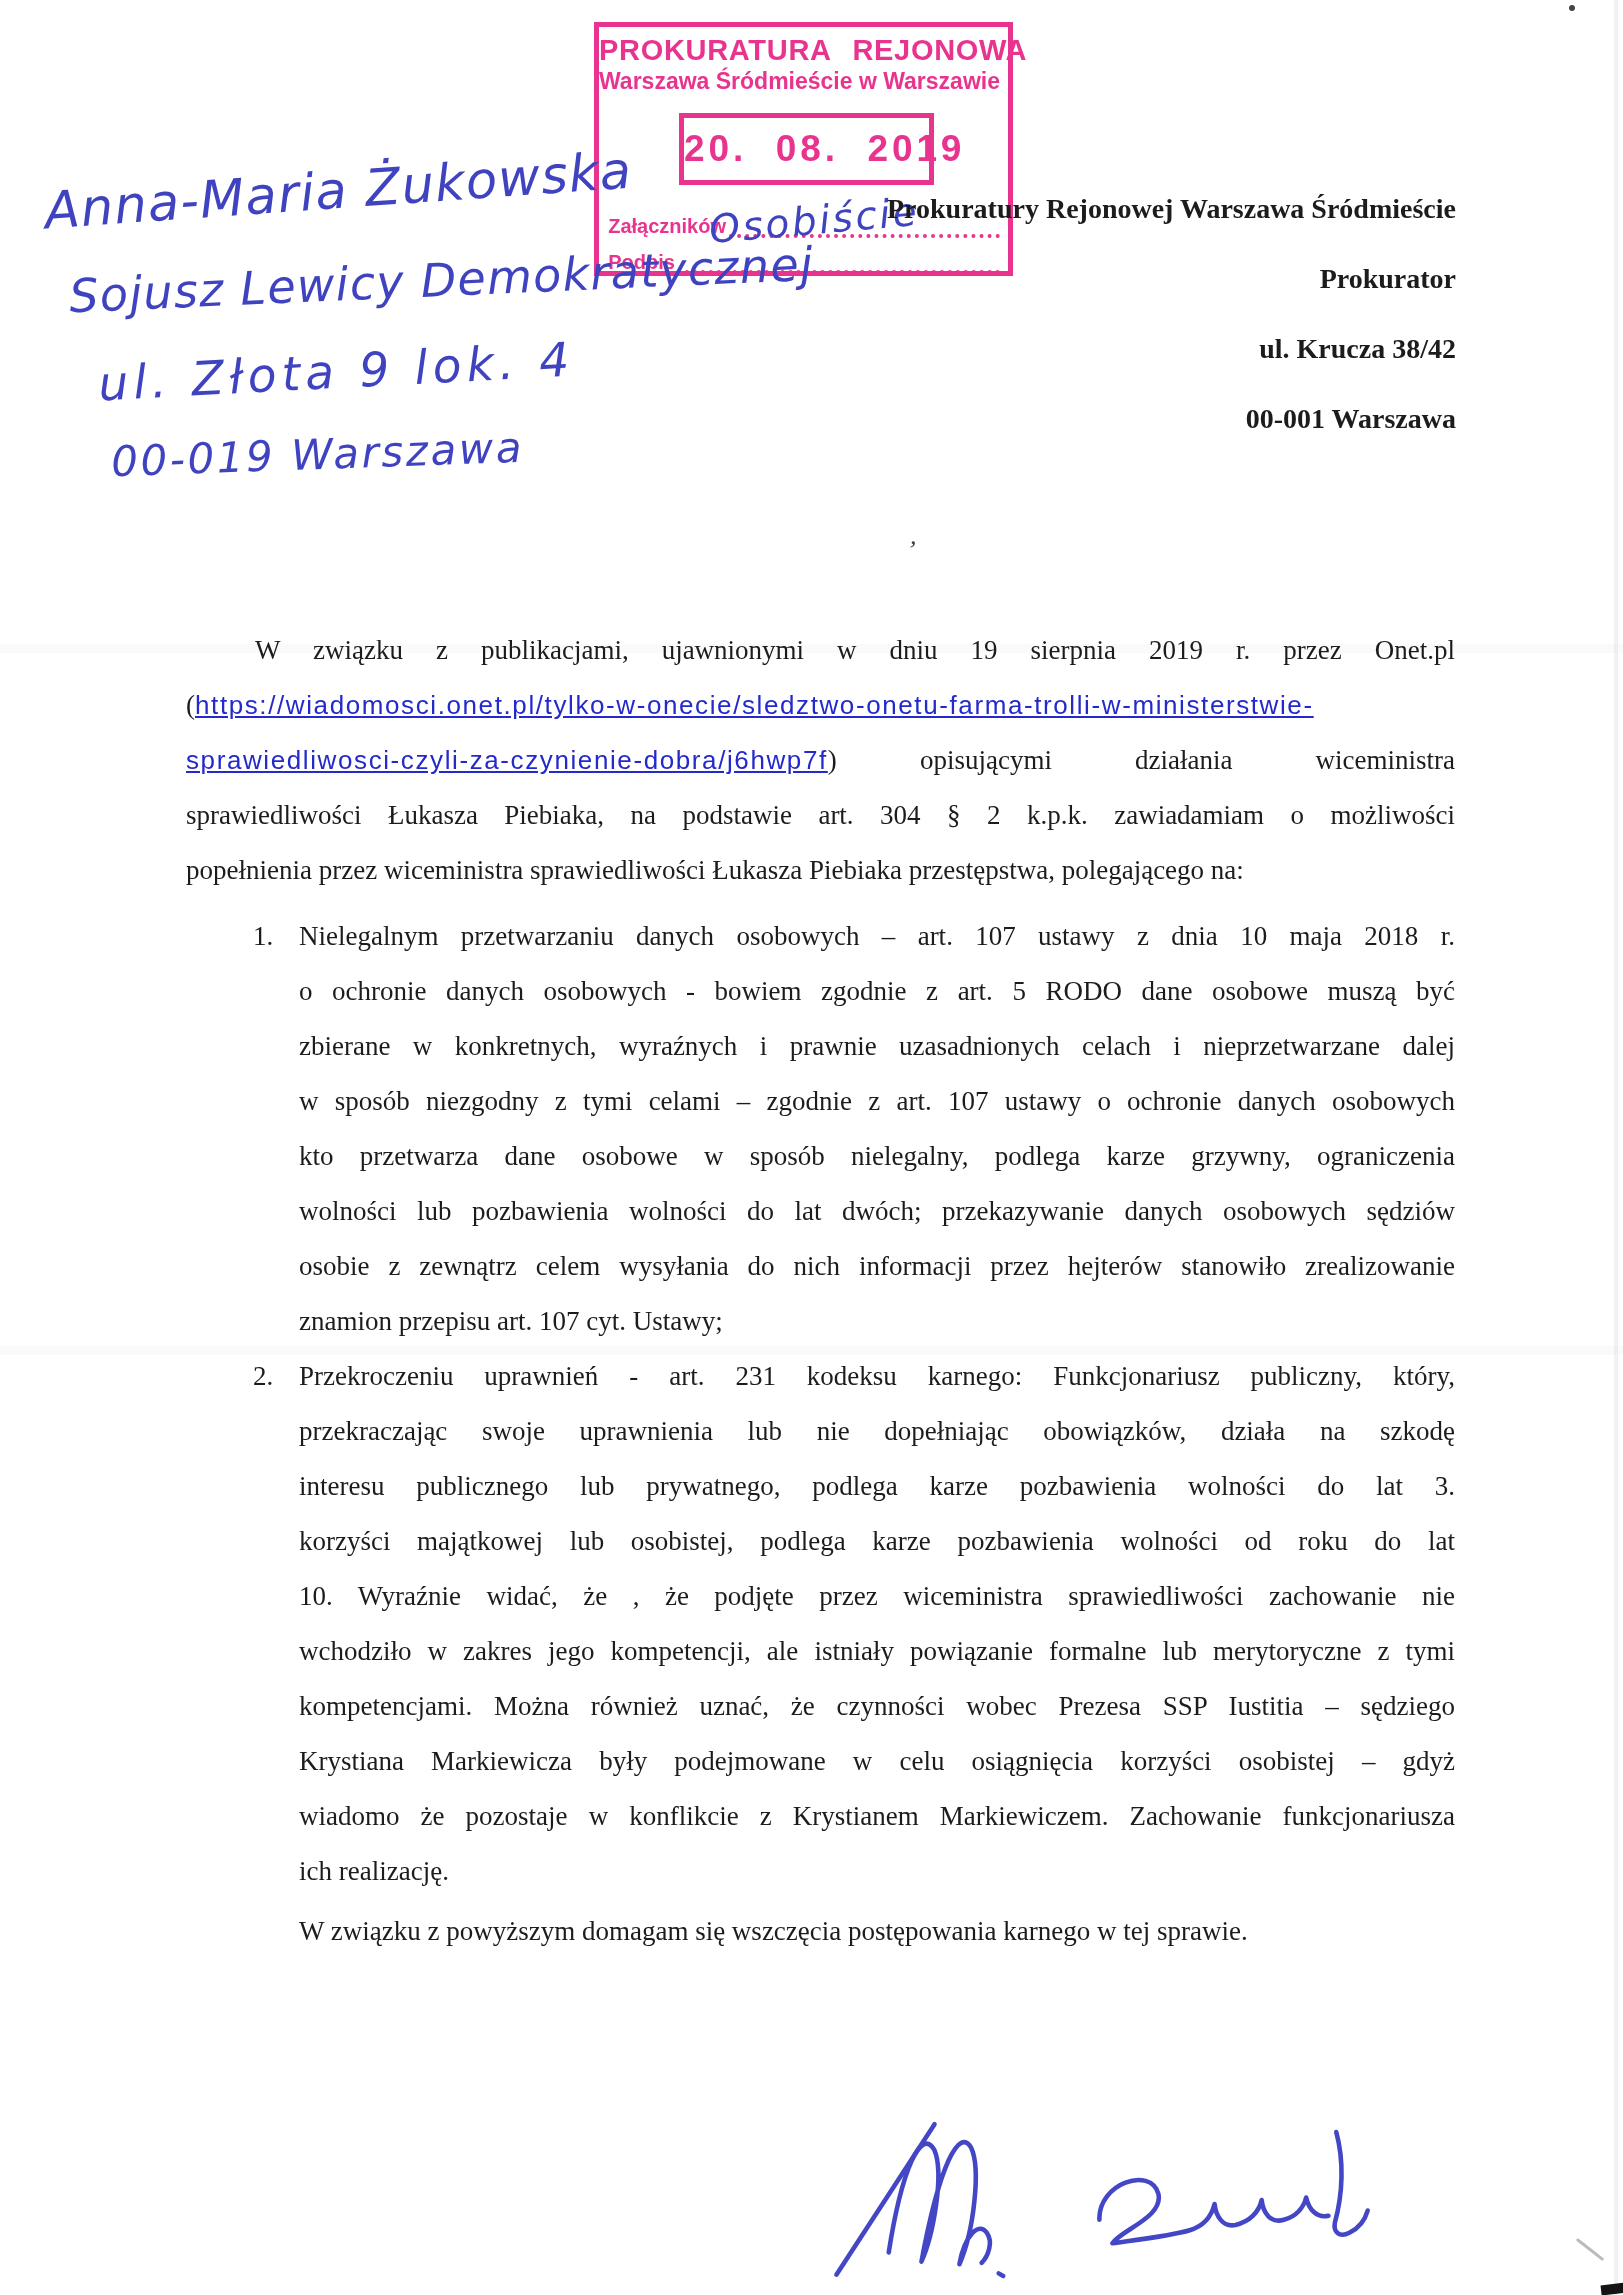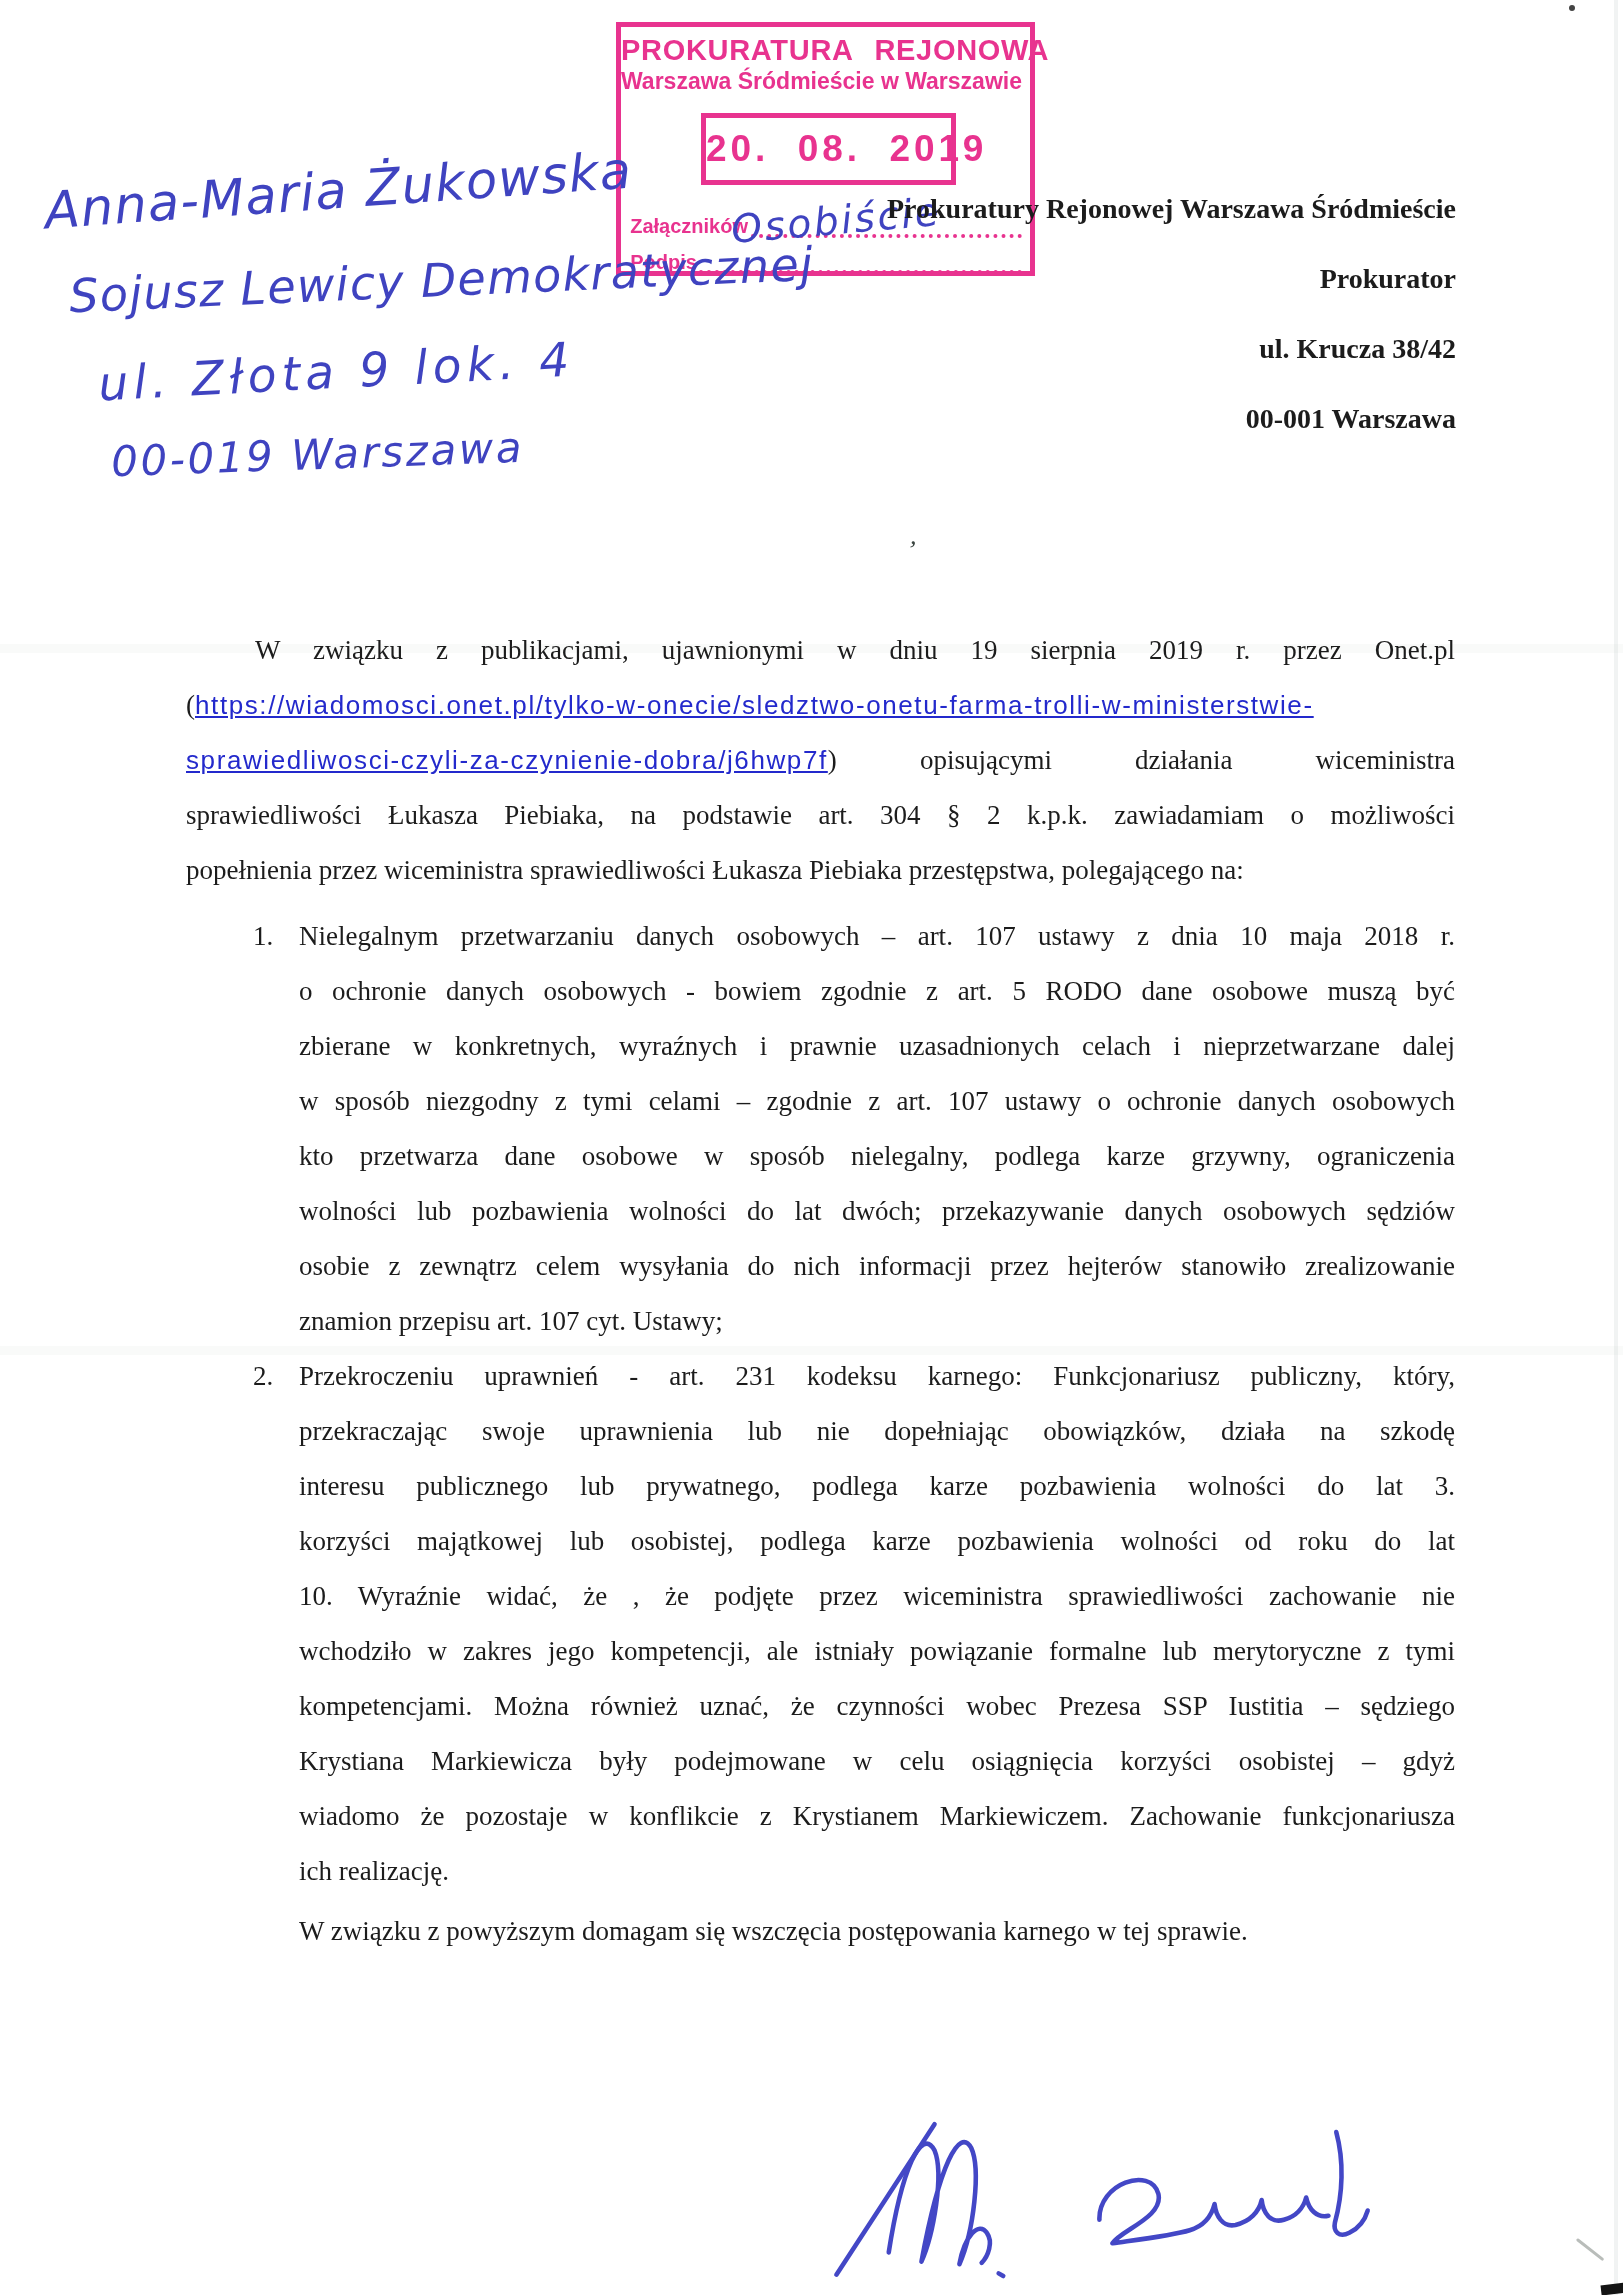--- a/index.html
+++ b/index.html
@@ -15,21 +15,21 @@
   
   .band { position: absolute; left: 0; width: 100%; height: 9.2px; background: rgba(120,130,125,0.045); }
   .edge-line { position: absolute; right: 5.2px; top: 0; width: 3.9px; height: 100%; background: rgba(180,190,186,0.18); }
   .top-dot { position: absolute; left: 1569px; top: 5.2px; width: 5.9px; height: 5.9px; background: #444; border-radius: 50%; }
   .comma-mark { position: absolute; left: 911px; top: 521px; font-size: 26px; color: #3a4440; transform: rotate(8deg); }
   .corner-curl { position: absolute; left: 1573px; top: 2248px; width: 34px; height: 3.3px; background: #b9bdba; transform: rotate(38deg); border-radius: 2px; }
   .corner-mark { position: absolute; left: 1601px; top: 2284px; width: 26px; height: 9.8px; background: #141414; transform: rotate(-7deg); }
 
   
   .stamp {
-    position: absolute; left: 616px; top: 21.6px; width: 419px; height: 254px;
+    position: absolute; left: 594px; top: 21.6px; width: 419px; height: 254px;
     border: 5.2px solid var(--stamp); color: var(--stamp);
     font-family: "Liberation Sans", sans-serif;
     box-sizing: border-box;
   }
   .stamp-line1 { margin-top: 7.9px; text-align: center; font-weight: bold; font-size: 29px; letter-spacing: 0.7px; word-spacing: 13px; white-space: nowrap; }
   .stamp-line2 { text-align: left; font-weight: bold; font-size: 23px; margin-top: 0.7px; white-space: nowrap; }
   .date-box {
     position: absolute; left: 80px; top: 86px; width: 255px; height: 72px;
     border: 5.2px solid var(--stamp); box-sizing: border-box;
     display: flex; align-items: center; justify-content: flex-start;

